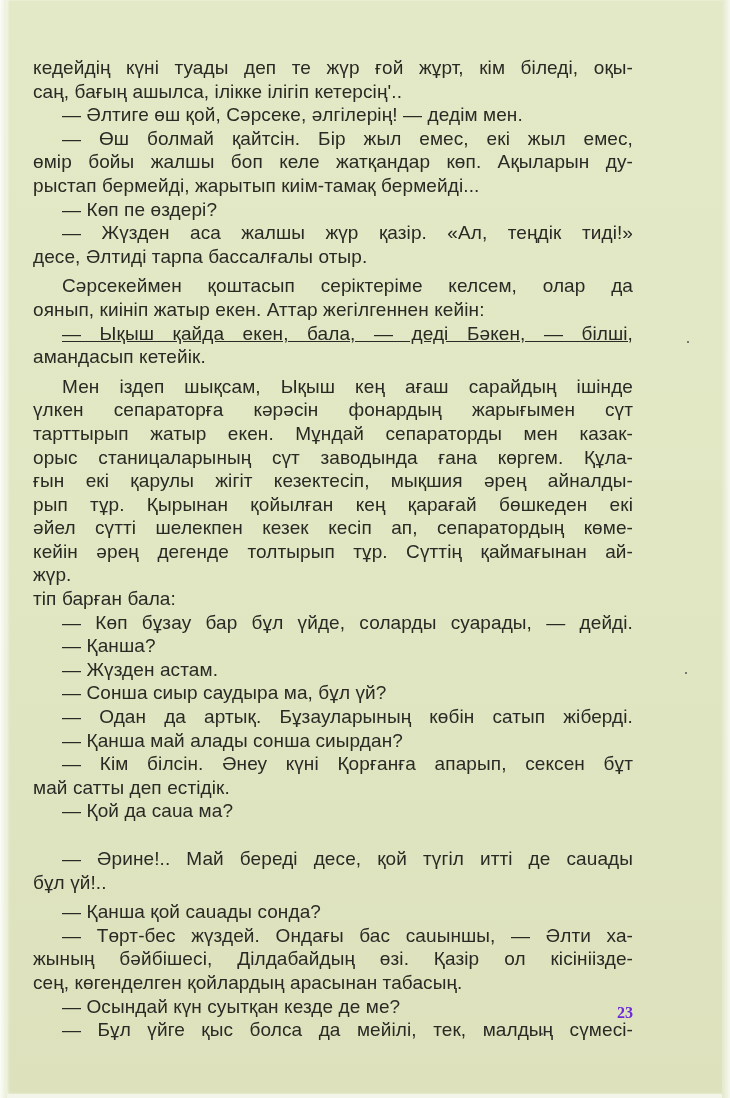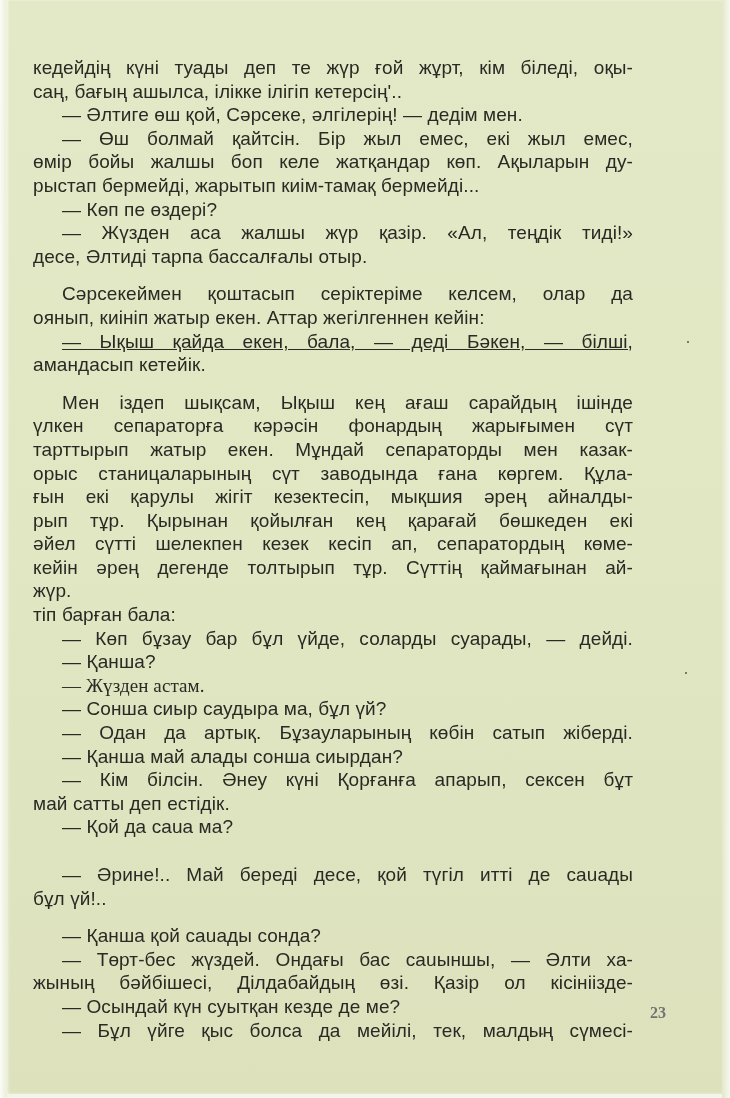--- a/index.html
+++ b/index.html
@@ -49,30 +49,30 @@
       text-align-last: justify;
       transform-origin: left center;
     }
     .line.last {
       text-align-last: left;
     }
     .line.indent {
       padding-left: 29px;
     }
     .gap-before {
-      margin-top: 14px;
+      margin-top: 6px;
     }
     .page-number {
       position: absolute;
-      left: 650px;
+      left: 617px;
       top: 1004px;
       font-family: "Liberation Serif", serif;
       font-weight: bold;
       font-size: 16px;
-      color: #737373;
+      color: #6d28d9;
     }
     .speck {
       position: absolute;
       width: 2px; height: 2px;
       border-radius: 50%;
       background: #555;
     }
   </style>
 </head>
 <body>
@@ -100,32 +100,33 @@
     <span class="line" style="white-space: nowrap;">тарттырып жатыр екен. Мұндай сепараторды мен казак-</span>
     <span class="line" style="white-space: nowrap;">орыс станицаларының сүт заводында ғана көргем. Құла-</span>
     <span class="line" style="white-space: nowrap;">ғын екі қарулы жігіт кезектесіп, мықшия әрең айналды-</span>
     <span class="line" style="white-space: nowrap;">рып тұр. Қырынан қойылған кең қарағай бөшкеден екі</span>
     <span class="line" style="white-space: nowrap;">әйел сүтті шелекпен кезек кесіп ап, сепаратордың көме-</span>
     <span class="line" style="white-space: nowrap;">кейін әрең дегенде толтырып тұр. Сүттің қаймағынан ай-</span>
     <span class="line last" style="white-space: nowrap;">жүр.</span>
     <span class="line last" style="white-space: nowrap;">тіп барған бала:</span>
     <span class="line indent" style="white-space: nowrap;">— Көп бұзау бар бұл үйде, соларды суарады, — дейді.</span>
     <span class="line indent last" style="white-space: nowrap;">— Қанша?</span>
-    <span class="line indent last" style="white-space: nowrap; font-family: Liberation Serif, serif;">— Жүзден астам.</span>
+    <span class="line indent last" style="white-space: nowrap;">— Жүзден астам.</span>
     <span class="line indent last" style="white-space: nowrap;">— Сонша сиыр саудыра ма, бұл үй?</span>
     <span class="line indent" style="white-space: nowrap;">— Одан да артық. Бұзауларының көбін сатып жіберді.</span>
     <span class="line indent last" style="white-space: nowrap;">— Қанша май алады сонша сиырдан?</span>
     <span class="line indent" style="white-space: nowrap;">— Кім білсін. Әнеу күні Қорғанға апарып, сексен бұт</span>
     <span class="line last" style="white-space: nowrap;">май сатты деп естідік.</span>
     <span class="line indent last" style="white-space: nowrap;">— Қой да саua ма?</span>
     <span class="line indent" style="white-space: nowrap; margin-top: 24px;">— Әрине!.. Май береді десе, қой түгіл итті де саuады</span>
     <span class="line last" style="white-space: nowrap;">бұл үй!..</span>
     <span class="line indent last gap-before" style="white-space: nowrap;">— Қанша қой саuады сонда?</span>
     <span class="line indent" style="white-space: nowrap;">— Төрт-бес жүздей. Ондағы бас саuыншы, — Әлти ха-</span>
     <span class="line" style="white-space: nowrap;">жының бәйбішесі, Ділдабайдың өзі. Қазір ол кісініізде-</span>
+    <span class="line last" style="white-space: nowrap;">сең, көгенделген қойлардың арасынан табасың.</span>
     <span class="line indent last" style="white-space: nowrap;">— Осындай күн суытқан кезде де ме?</span>
     <span class="line indent" style="white-space: nowrap;">— Бұл үйге қыс болса да мейілі, тек, малдың сүмесі-</span>
   </div>
 
 <div class="page-number">23</div>
 
 <div class="speck" style="left:541px; top:1033px;"></div>
 <div class="speck" style="left:685px; top:672px;"></div>
 <div class="speck" style="left:687px; top:341px;"></div>
 

